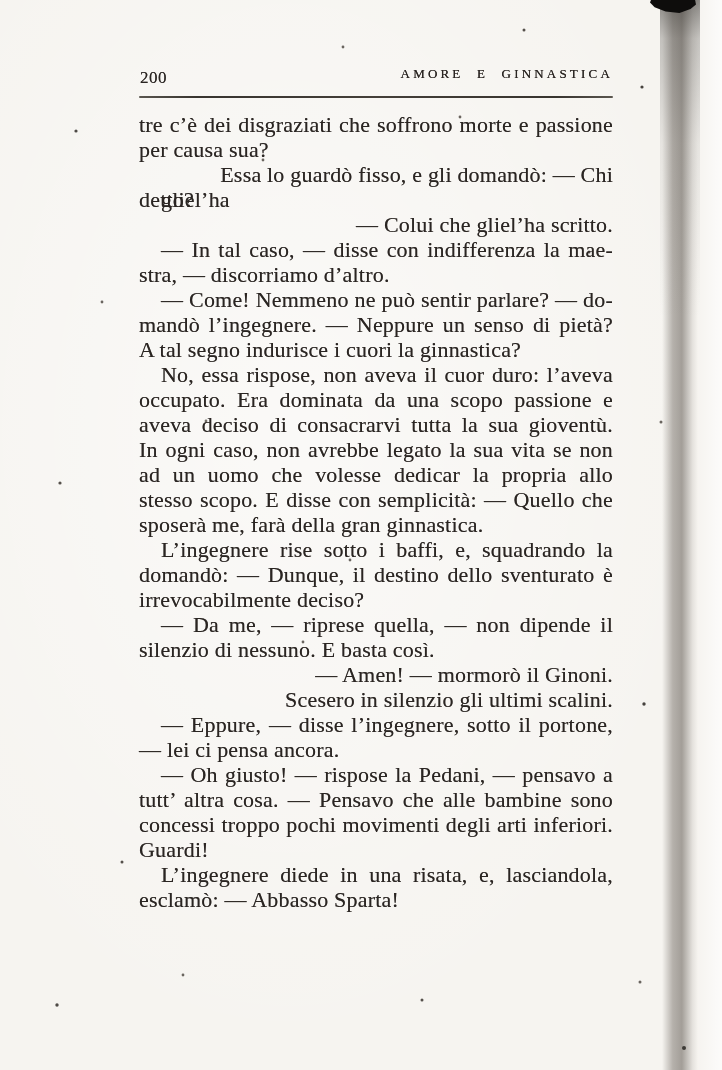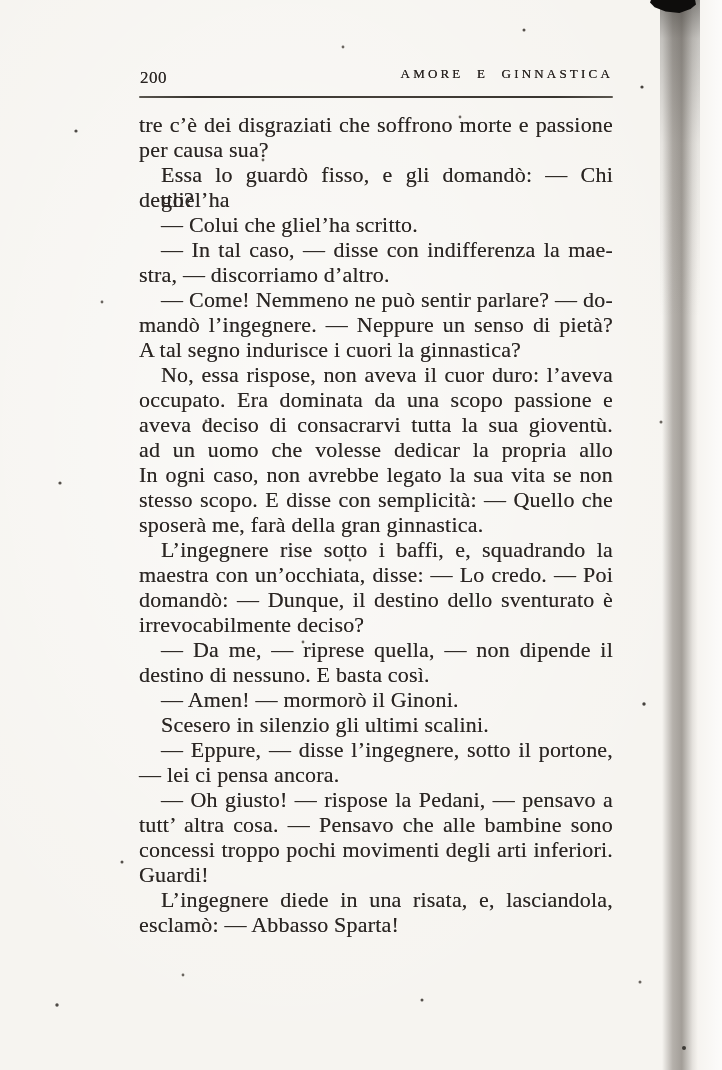--- a/index.html
+++ b/index.html
@@ -96,21 +96,21 @@
     height: 25px; line-height: 25px;
     font-size: 22px; letter-spacing: 0.2px;
     white-space: nowrap;
     text-shadow: 0 0 0.4px rgba(42,37,34,0.55);
   }
   .line.justify {
     white-space: normal;
     text-align: justify;
     text-align-last: justify;
   }
-  .line.indent { padding-left: 22px; }
+  .line.indent { padding-left: 22px; text-align: right; }
   .italic { }
 </style>
 </head>
 <body>
 
 <div class="page">
   <div class="gutter-band"></div>
   <div class="gutter-dark"></div>
   <div class="edge-light"></div>
   <div class="corner-blob"></div>
@@ -131,30 +131,29 @@
       <div class="line">detto?</div>
       <div class="line indent">— Colui che gliel’ha scritto.</div>
       <div class="line indent justify">— In tal caso, — disse con indifferenza la mae-</div>
       <div class="line">stra, — discorriamo d’altro.</div>
       <div class="line indent justify">— Come! Nemmeno ne può sentir parlare? — do-</div>
       <div class="line justify">mandò l’ingegnere. — Neppure un senso di pietà?</div>
       <div class="line">A tal segno indurisce i cuori la ginnastica?</div>
       <div class="line indent justify">No, essa rispose, non aveva il cuor duro: l’aveva</div>
       <div class="line justify">occupato. Era dominata da una scopo passione e</div>
       <div class="line justify">aveva deciso di consacrarvi tutta la sua gioventù.</div>
+      <div class="line justify">In ogni caso, non avrebbe legato la sua vita se non</div>
       <div class="line justify">ad un uomo che volesse dedicar la propria allo</div>
-      <div class="line justify">In ogni caso, non avrebbe legato la sua vita se non</div>
       <div class="line justify">stesso scopo. E disse con semplicità: — Quello che</div>
       <div class="line">sposerà me, farà della gran ginnastica.</div>
       <div class="line indent justify">L’ingegnere rise sotto i baffi, e, squadrando la</div>
-      <div class="line justify">maestra con un’occhiata, disse: — Lo credo. — Poi</div>
       <div class="line justify">domandò: — Dunque, il destino dello sventurato è</div>
       <div class="line">irrevocabilmente deciso?</div>
       <div class="line indent justify">— Da me, — riprese quella, — non dipende il</div>
-      <div class="line">destino di nessuno. E basta così.</div>
+      <div class="line">silenzio di nessuno. E basta così.</div>
       <div class="line indent"><span>— </span><span class="italic">Amen!</span><span> — mormorò il Ginoni.</span></div>
       <div class="line indent">Scesero in silenzio gli ultimi scalini.</div>
       <div class="line indent justify">— Eppure, — disse l’ingegnere, sotto il portone,</div>
       <div class="line">— lei ci pensa ancora.</div>
       <div class="line indent justify">— Oh giusto! — rispose la Pedani, — pensavo a</div>
       <div class="line justify">tutt’ altra cosa. — Pensavo che alle bambine sono</div>
       <div class="line justify">concessi troppo pochi movimenti degli arti inferiori.</div>
       <div class="line">Guardi!</div>
       <div class="line indent justify">L’ingegnere diede in una risata, e, lasciandola,</div>
       <div class="line">esclamò: — Abbasso Sparta!</div>

